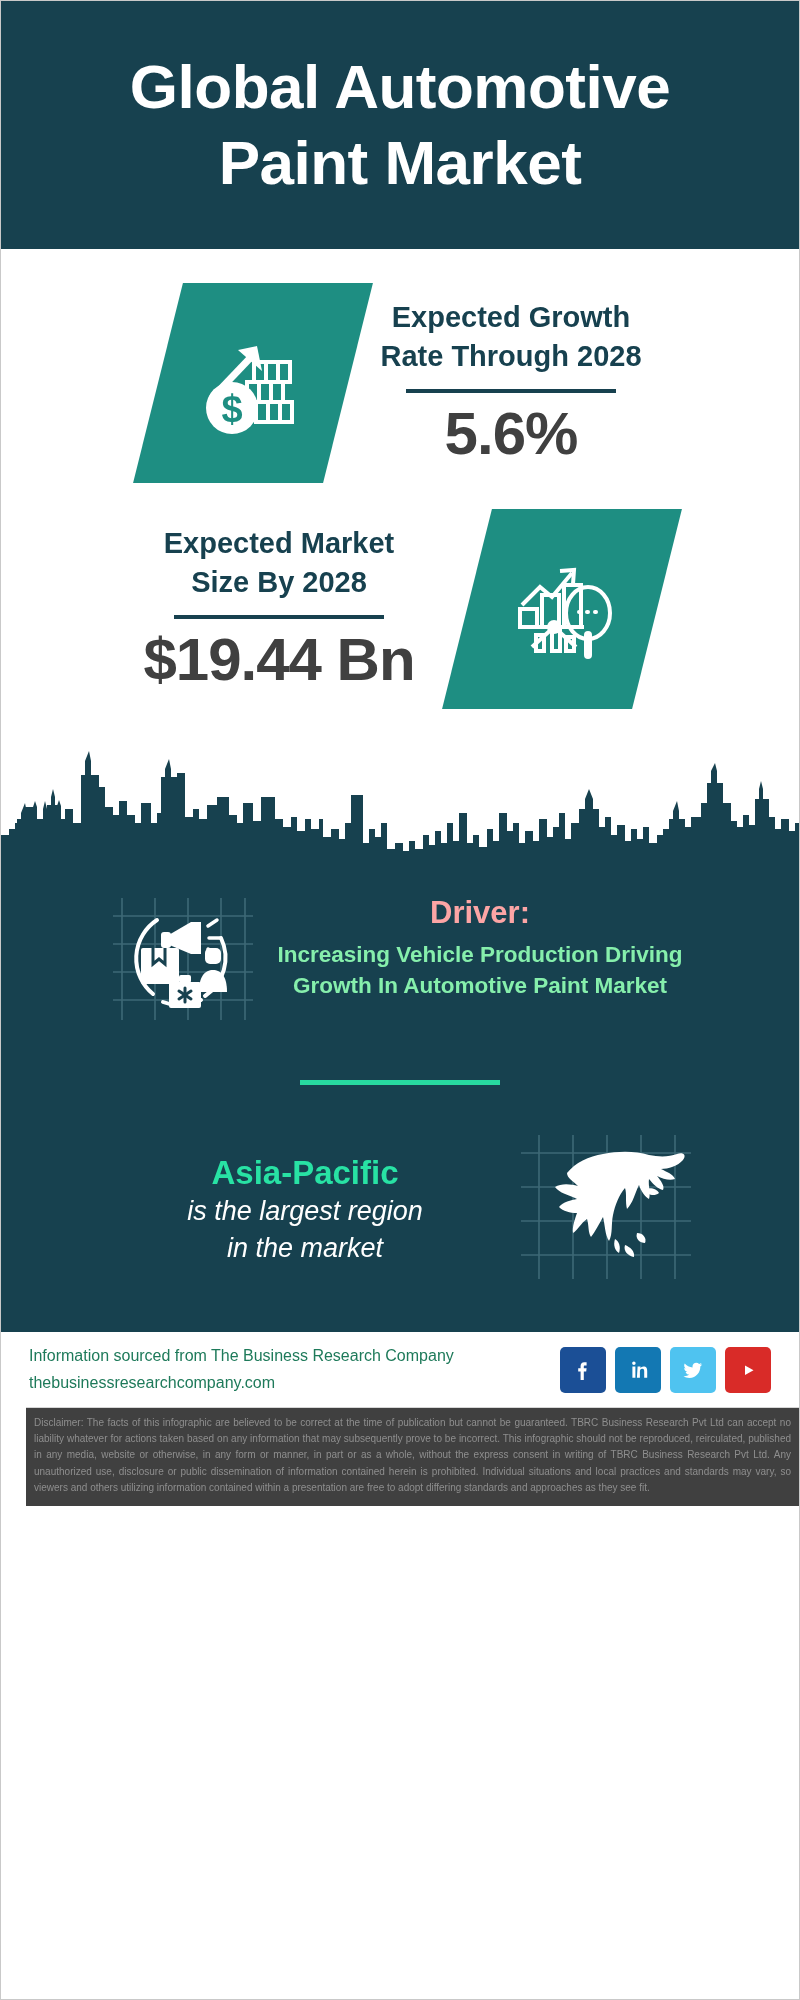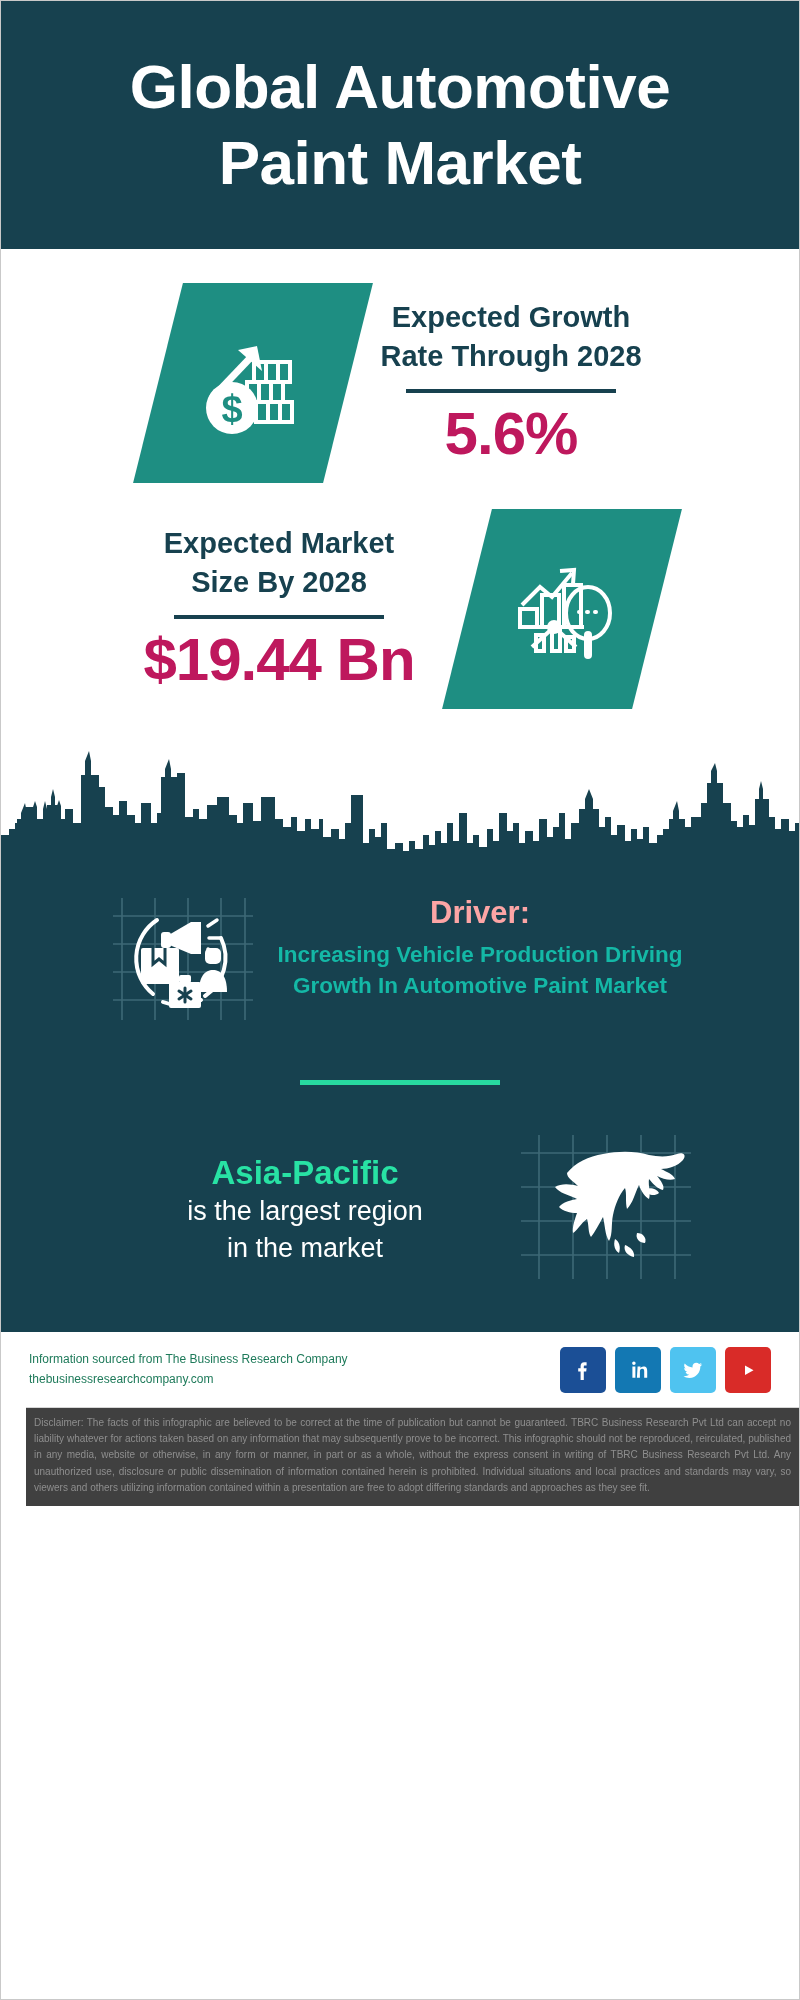--- a/index.html
+++ b/index.html
@@ -63,21 +63,21 @@
     line-height:1.35;
     white-space:pre-line;
     text-align:center;
   }
   .rule {
     width:210px; height:4px;
     background:#17414F;
     margin:13px auto 6px auto;
   }
   .stat-value {
-    color:#be185d;
+    color:#404040;
     font-size:60px;
     font-weight:bold;
     line-height:1.15;
     letter-spacing:-1px;
   }
 
   .gap-1 { width:32px; flex:none; }
 
   
   .skyline-wrap {
@@ -104,21 +104,21 @@
 
   .driver-text { width:430px; text-align:center; padding-top:16px; }
   .driver-heading {
     color:#fca5a5;
     font-size:31px;
     font-weight:bold;
     line-height:1.2;
     margin-bottom:6px;
   }
   .driver-body {
-    color:#14b8a6;
+    color:#86efac;
     font-size:22.5px;
     font-weight:bold;
     line-height:1.38;
     margin-top:8px;
   }
 
   .mint-divider {
     width:200px; height:5px;
     background:#28D9A0;
     margin:52px auto 44px auto;
@@ -135,36 +135,37 @@
     color:#28E2A4;
     font-size:33px;
     font-weight:bold;
     line-height:1.25;
   }
   .region-sub {
     color:#ffffff;
     font-size:27px;
     line-height:1.35;
     white-space:pre-line;
+    font-style:italic;
   }
   .map-box { flex:none; width:190px; height:160px; }
   .map-box svg { display:block; }
 
   
   .footer {
     background:#ffffff;
     height:78px;
     display:flex;
     align-items:center;
     padding:0 28px;
     border-top:3px solid #17414F;
   }
   .footer-text {
     color:#1E7A5A;
-    font-size:12px;
+    font-size:16px;
     line-height:1.65;
     flex:1;
     white-space:pre-line;
   }
   .socials { display:flex; gap:9px; align-items:center; }
   .social {
     width:46px; height:46px;
     border-radius:5px;
     display:flex; align-items:center; justify-content:center;
   }

